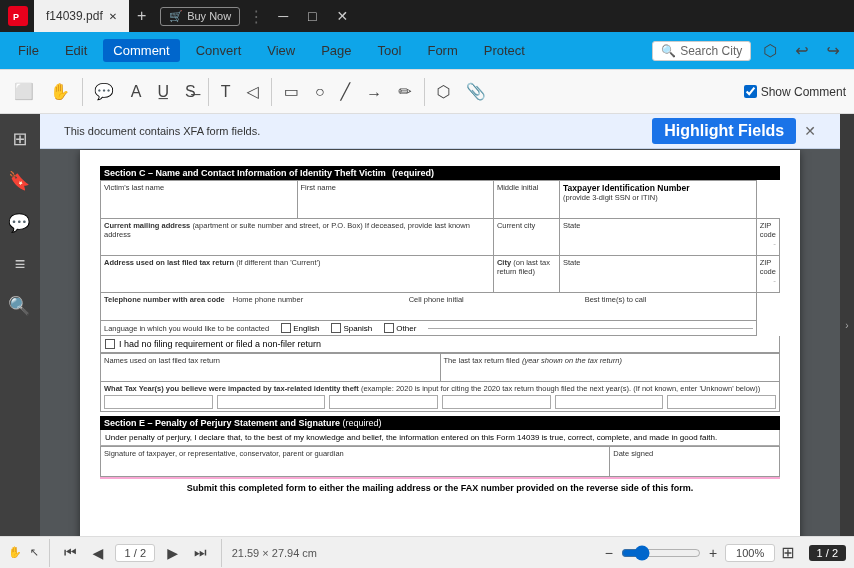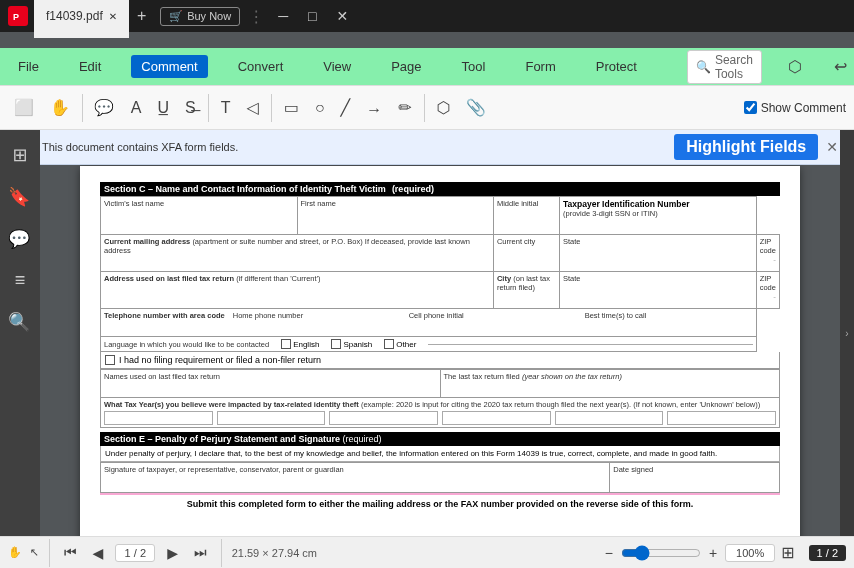--- a/index.html
+++ b/index.html
@@ -24,28 +24,27 @@
     .tab.active { background: #f0f0f0; color: #333; }
     .tab-close { font-size: 10px; cursor: pointer; }
     .tab-add { background: none; border: none; color: #ccc; cursor: pointer; font-size: 16px; padding: 2px 6px; }
     .title-bar-right { display: flex; align-items: center; gap: 8px; }
     .title-btn { background: none; border: none; color: #ccc; cursor: pointer; font-size: 14px; padding: 2px 6px; }
     .buy-now-btn { background: none; border: 1px solid #888; color: #ccc; border-radius: 3px; padding: 2px 8px; font-size: 11px; cursor: pointer; display: flex; align-items: center; gap: 4px; }
 
     
     .menu-bar {
       height: 38px;
-      background: #86efac;
+      background: #0ea5e9;
       display: flex;
       align-items: center;
       padding: 0 8px;
-      gap: 20px;
+      gap: 6px;
       flex-shrink: 0;
       border-bottom: 1px solid #ddd;
-      margin-top: 16px;
     }
     .menu-item { padding: 4px 10px; border-radius: 3px; cursor: pointer; font-size: 13px; color: #333; }
     .menu-item.active { background: #0066cc; color: white; }
 
     
     .toolbar {
       height: 44px;
       background: #f8f8f8;
       display: flex;
       align-items: center;
@@ -94,21 +93,21 @@
     }
 
     
     .notification-bar {
       position: absolute;
       top: 0;
       left: 0;
       right: 0;
       background: #e8f0fe;
       border-bottom: 1px solid #c5d3e8;
-      padding: 4px 2px;
+      padding: 4px 24px;
       display: flex;
       align-items: center;
       justify-content: space-between;
       font-size: 11px;
       color: #333;
       z-index: 10;
     }
     .highlight-fields-btn {
       background: #1a73e8;
       color: white;
@@ -214,21 +213,21 @@
   <span class="menu-item active">Comment</span>
   <span class="menu-item">Convert</span>
   <span class="menu-item">View</span>
   <span class="menu-item">Page</span>
   <span class="menu-item">Tool</span>
   <span class="menu-item">Form</span>
   <span class="menu-item">Protect</span>
   <div style="flex:1"></div>
   <div class="search-tools">
     <span>🔍</span>
-    <span>Search Tools</span>
+    <span>Search City</span>
   </div>
   <button class="toolbar-btn">⬡</button>
   <button class="toolbar-btn">↩</button>
   <button class="toolbar-btn">↪</button>
 </div>
 
 <div class="toolbar">
   <button class="toolbar-btn" title="Select">⬜</button>
   <button class="toolbar-btn" title="Hand">✋</button>
   <div class="toolbar-sep"></div>

